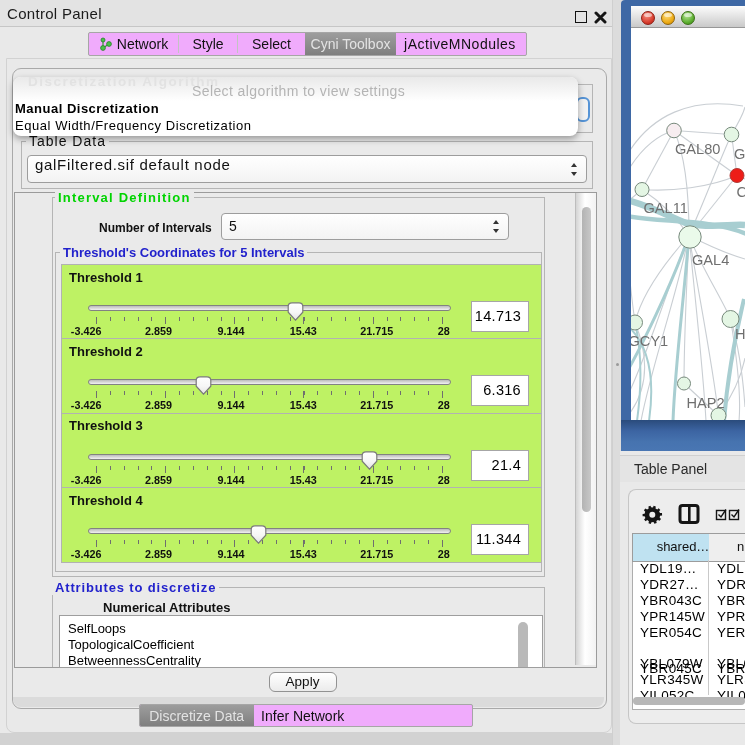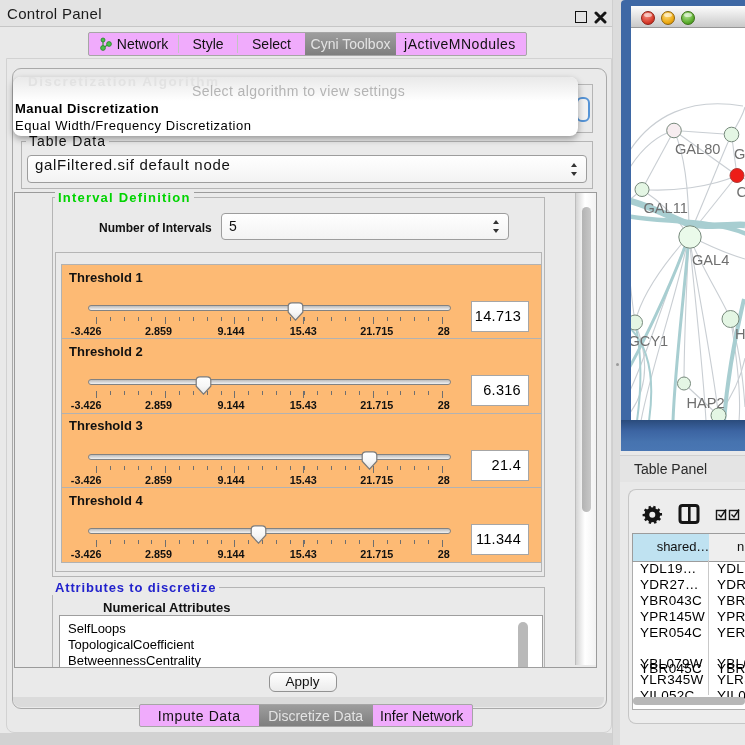--- a/index.html
+++ b/index.html
@@ -33,21 +33,21 @@
   .updown{position:absolute;width:7px;height:13px;}
   .updown:before{content:"";position:absolute;left:0;top:0;border-left:3.5px solid transparent;border-right:3.5px solid transparent;border-bottom:4.2px solid #333;}
   .updown:after{content:"";position:absolute;left:0;bottom:0;border-left:3.5px solid transparent;border-right:3.5px solid transparent;border-top:4.2px solid #333;}
 
   
   #scrollpane{left:14px;top:192px;width:581px;height:474px;border:1px solid #9b9b9b;background:#eaeaea;}
   #vsb-track{left:575px;top:193px;width:20px;height:472px;background:linear-gradient(to right,#d4d4d4,#ffffff 45%,#f2f2f2);border-left:1px solid #bdbdbd;}
   #vsb-thumb{left:582px;top:207px;width:9px;height:305px;background:linear-gradient(to right,#b3b3b3,#c8c8c8);border-radius:5px;}
 
   
-  .tbox{left:61px;width:479px;height:73.4px;border:1px solid #b2b2b2;background:#fdba74;}
+  .tbox{left:61px;width:479px;height:73.4px;border:1px solid #b2b2b2;background:#bef264;}
   .tname{position:absolute;left:7px;top:4.5px;font-size:13px;font-weight:700;color:#111;}
   .track{position:absolute;left:26px;top:40px;width:361px;height:4px;border:1px solid #828282;border-radius:3px;background:linear-gradient(#bcbcbc,#f1f1f1);}
   .ticks-min{position:absolute;left:34px;top:52px;width:347px;height:4px;
      background:repeating-linear-gradient(to right,#6f6f6f 0 1px,transparent 1px 13.84px);}
   .tickM{position:absolute;top:52px;width:1px;height:7px;background:#6f6f6f;}
   .tlab{position:absolute;top:60px;transform:translateX(-50%);font-size:10.8px;font-weight:700;color:#111;white-space:nowrap;}
   .vbox{position:absolute;left:409px;top:36px;width:49px;height:29px;border:1px solid #a6a6a6;background:#fff;
      font-size:14.5px;letter-spacing:0.3px;color:#000;text-align:right;line-height:29px;padding-right:7px;}
   .thumb{position:absolute;top:37px;width:17px;height:19px;}
 
@@ -138,20 +138,21 @@
   <div class="abs group" style="left:52px;top:197px;width:491px;height:378px;"></div>
   <div class="abs gtitle" style="left:55px;top:190.5px;color:#00d400;letter-spacing:1.2px;">Interval Definition</div>
 
   <div class="abs" style="left:99px;top:220.5px;font-size:12px;font-weight:700;color:#111;">Number of Intervals</div>
   <div class="abs combo" style="left:221px;top:213px;width:286px;height:25px;">
     <span class="ctext" style="font-size:14px;letter-spacing:0;">5</span>
     <span class="updown" style="right:8px;top:6px;"></span>
   </div>
 
   <div class="abs group" style="left:55px;top:252px;width:485px;height:318px;"></div>
+  <div class="abs gtitle" style="left:60px;top:246px;color:#2222cc;background:#eaeaea;">Threshold's Coordinates for 5 Intervals</div>
 
   <div id="tholder">
       <div class="abs tbox" style="top:264.0px;">
         <div class="tname">Threshold 1</div>
         <div class="track"></div>
         <svg class="thumb" style="left:225.11px;" width="17" height="19" viewBox="0 0 17 19">
           <defs>
             <linearGradient id="tg0" x1="0" y1="0" x2="0" y2="1">
               <stop offset="0" stop-color="#ffffff"></stop>
               <stop offset="0.55" stop-color="#f6f6f6"></stop>
@@ -268,21 +269,20 @@
     <div style="position:absolute;left:8px;top:4.5px;font-size:13px;">SelfLoops</div>
     <div style="position:absolute;left:8px;top:20.5px;font-size:13px;">TopologicalCoefficient</div>
     <div style="position:absolute;left:8px;top:36.5px;font-size:13px;">BetweennessCentrality</div>
     <div style="position:absolute;left:458px;top:6px;width:9.5px;height:46px;background:#b9b9b9;border-radius:5px 5px 0 0;"></div>
   </div>
 
   <div class="abs" style="left:268.5px;top:671.5px;width:66px;height:18px;border:1px solid #929292;border-radius:6px;
        background:linear-gradient(#ffffff,#ebebeb);font-size:13.5px;color:#111;text-align:center;line-height:18px;">Apply</div>
 
   <div class="abs seg-bar" style="left:138.7px;top:704px;width:332px;height:21px;">
-    <div class="seg" style="width:119px;flex:none;letter-spacing:0.6px;">Impute Data</div>
     <div class="seg sel" style="width:114px;flex:none;">Discretize Data</div>
     <div class="seg" style="width:98px;flex:none;">Infer Network</div>
   </div>
 
   <div class="abs" id="popup">
     <div class="tint"></div>
     <div id="pp-faint">Discretization Algorithm</div>
     <div id="pp-gray">Select algorithm to view settings</div>
     <div id="pp-it1">Manual Discretization</div>
     <div id="pp-it2">Equal Width/Frequency Discretization</div>

